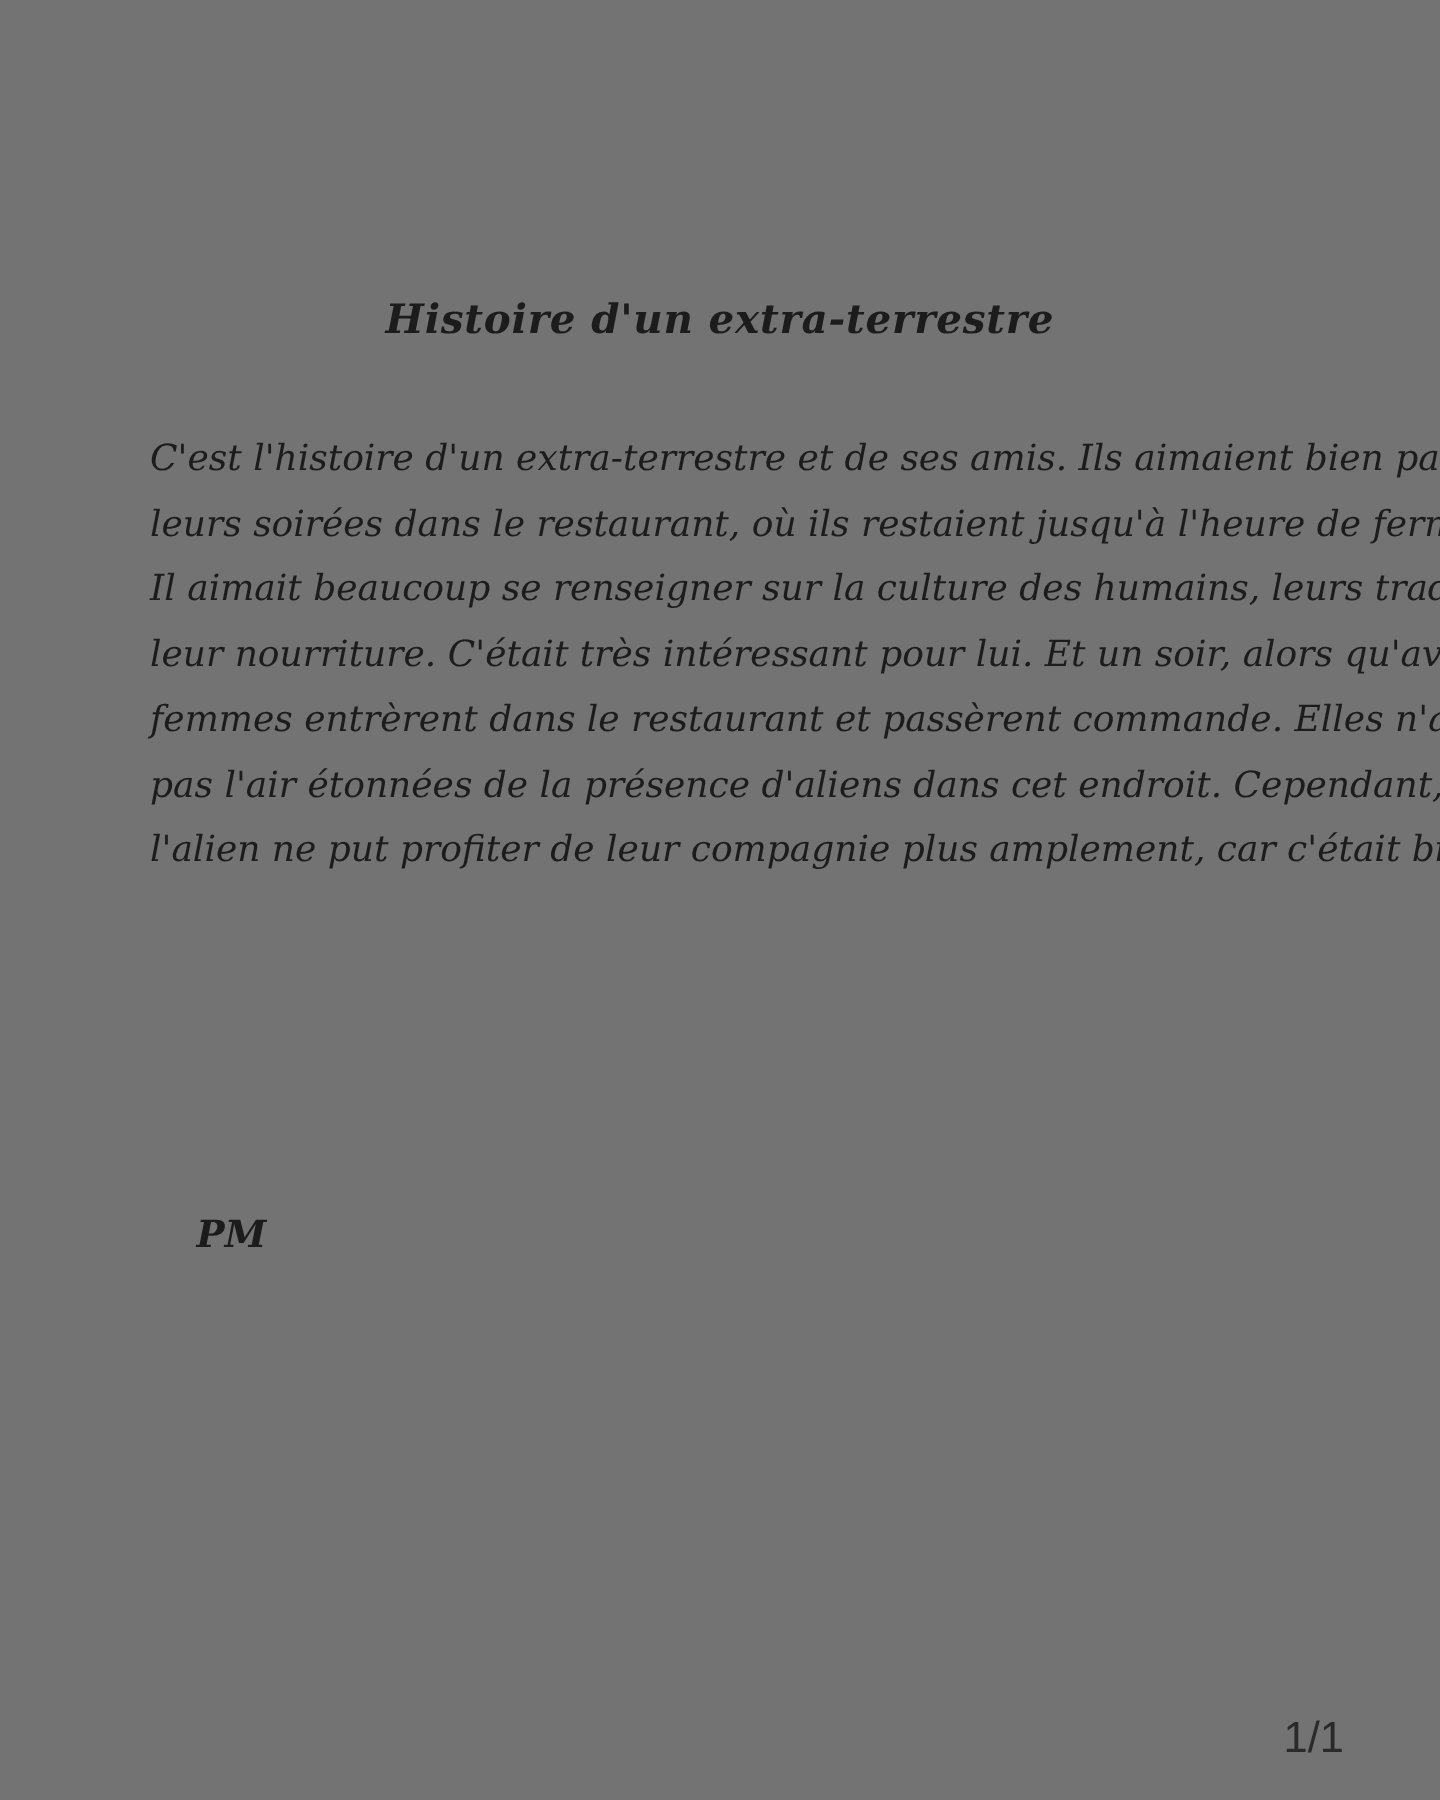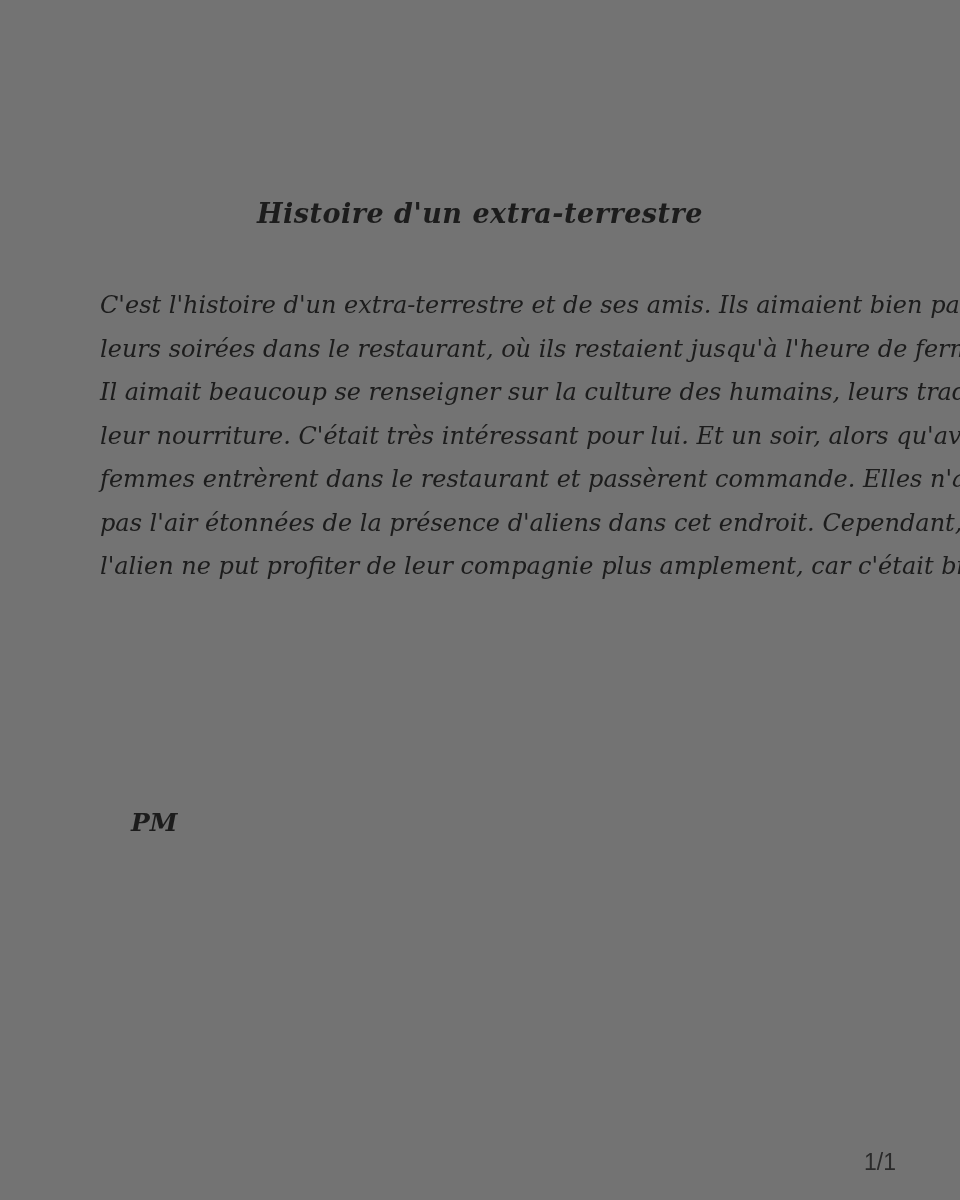--- a/index.html
+++ b/index.html
@@ -47,21 +47,21 @@
     font-size: 25px;
     font-weight: bold;
     font-style: italic;
     margin-left: 31px;
   }
   .page-indicator {
     position: absolute;
     right: 64px;
     bottom: 24px;
     font-family: "Liberation Sans", sans-serif;
-    font-size: 23px;
+    font-size: 29px;
     font-style: normal;
     color: #2a2a2a;
   }
 </style>
 </head>
 <body>
 
 <div class="page">
 
   <div class="doc-title">Histoire d'un extra-terrestre</div>

